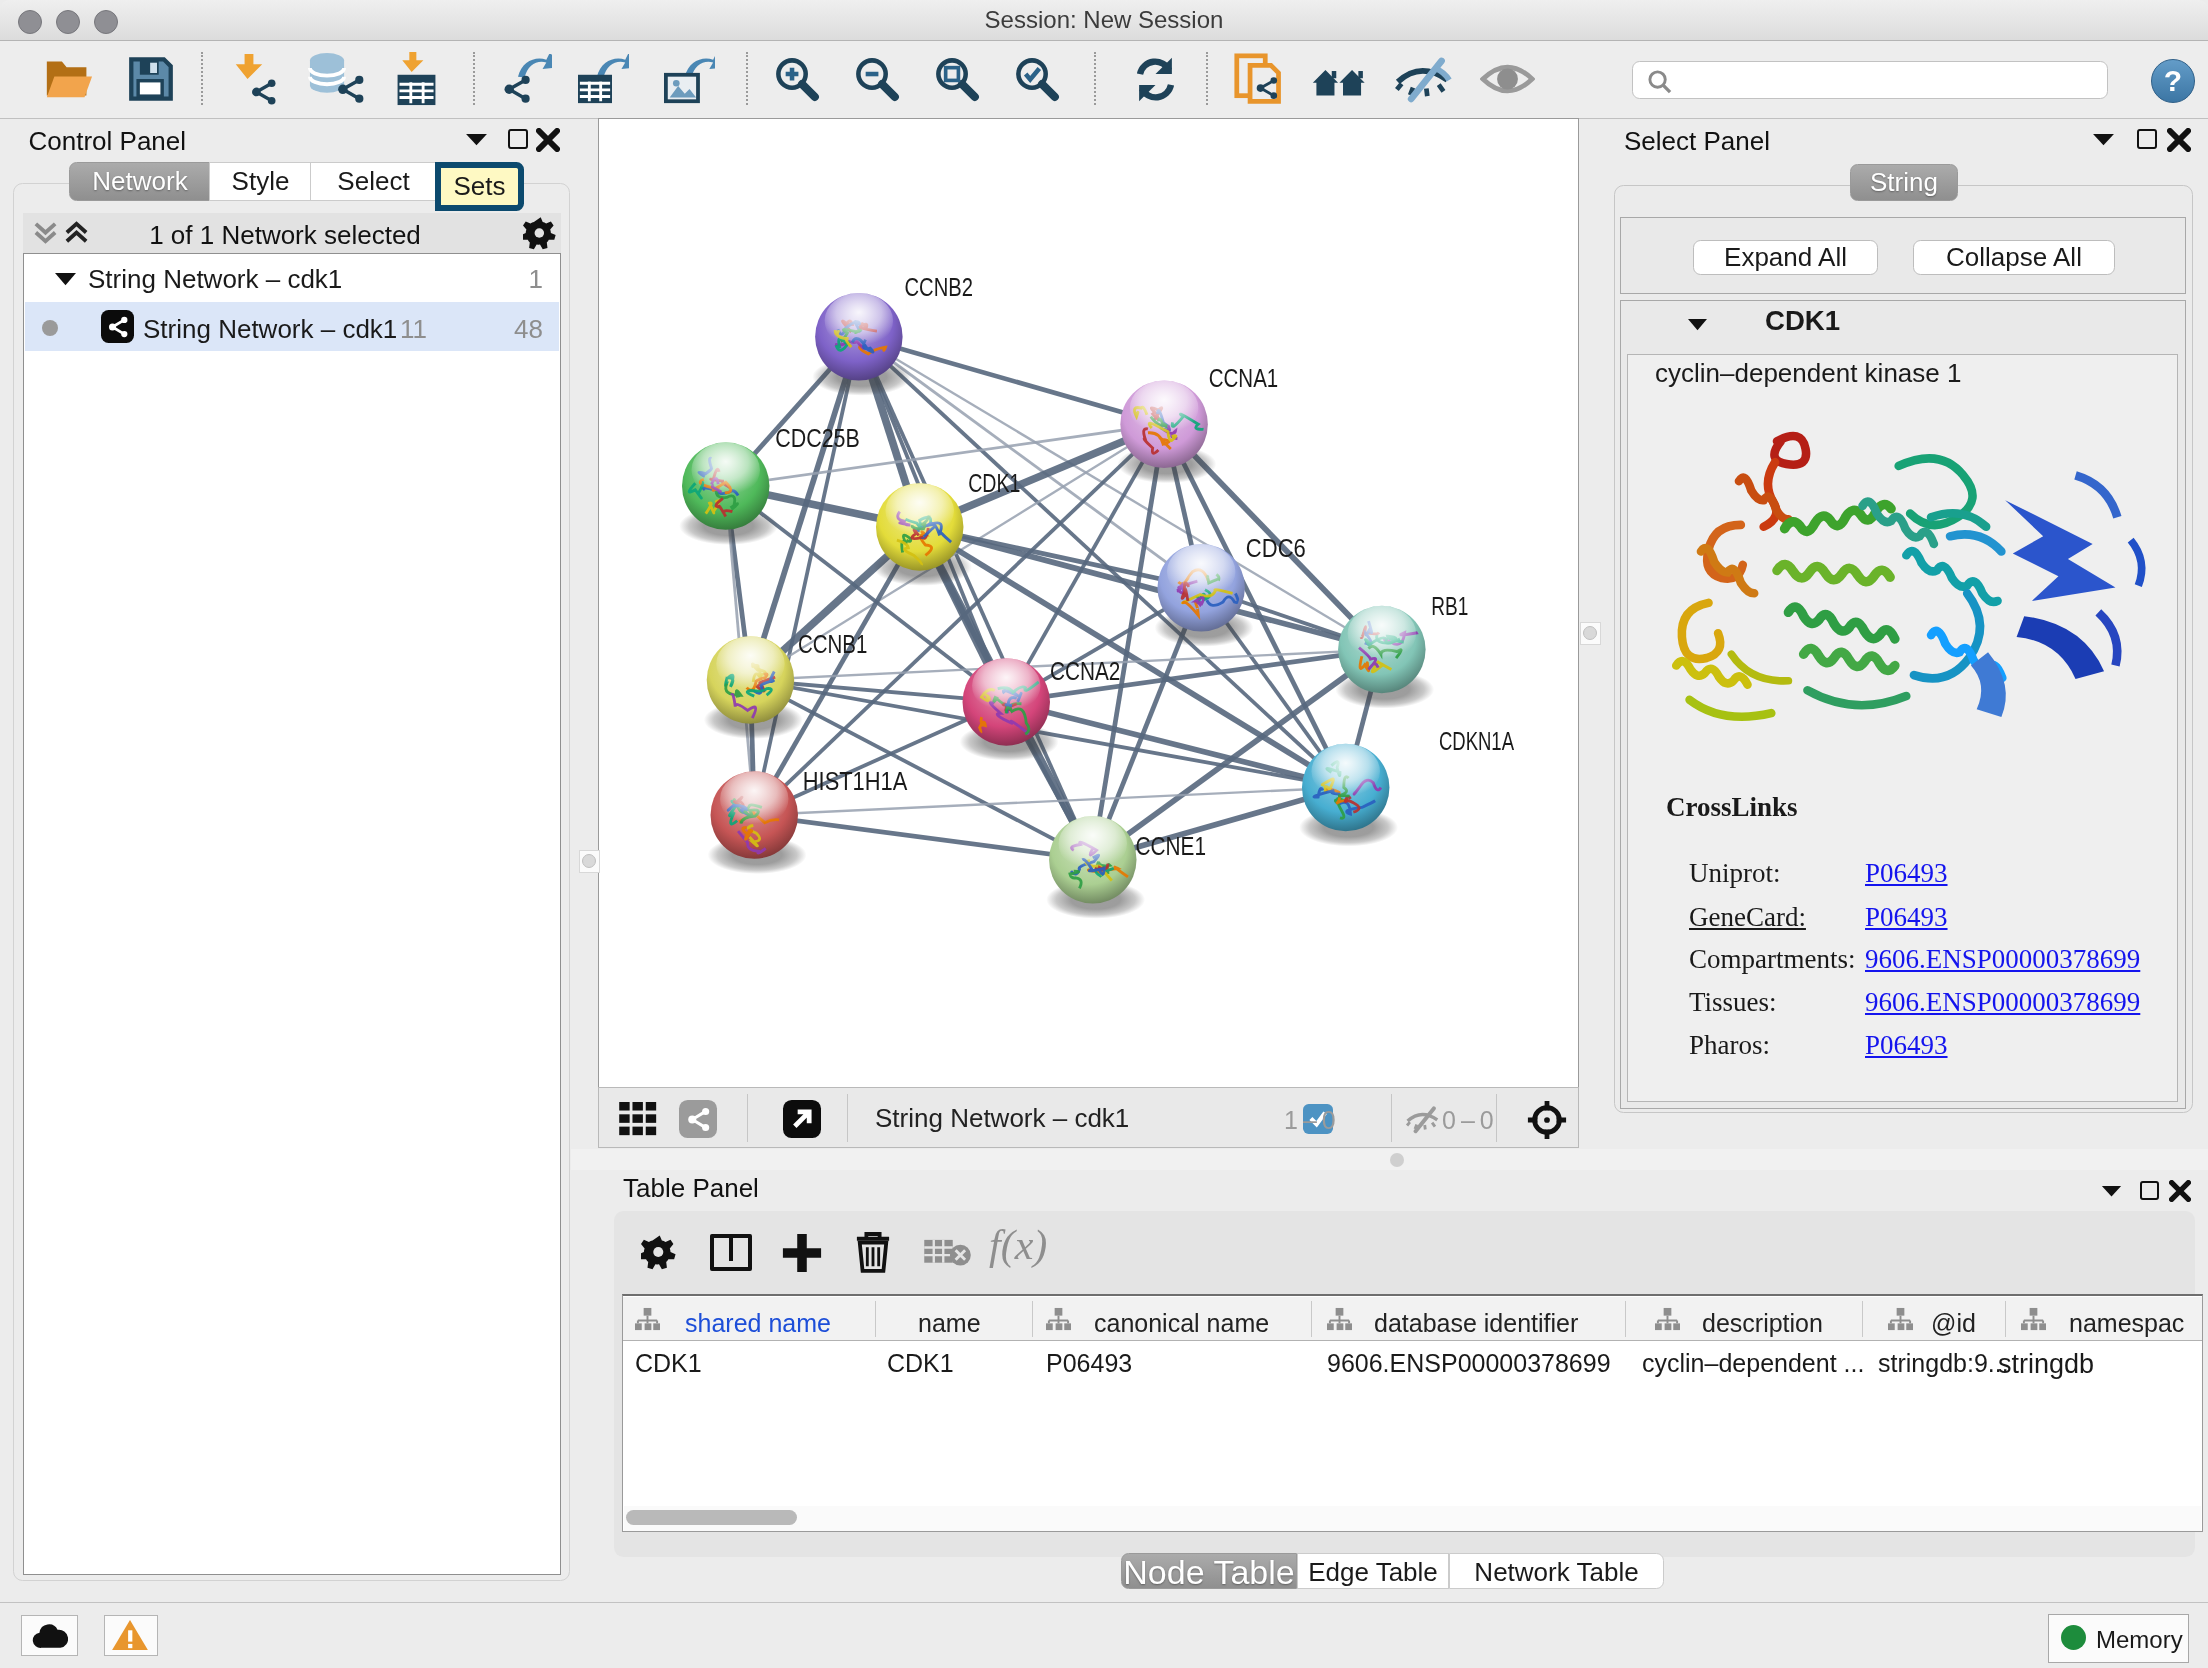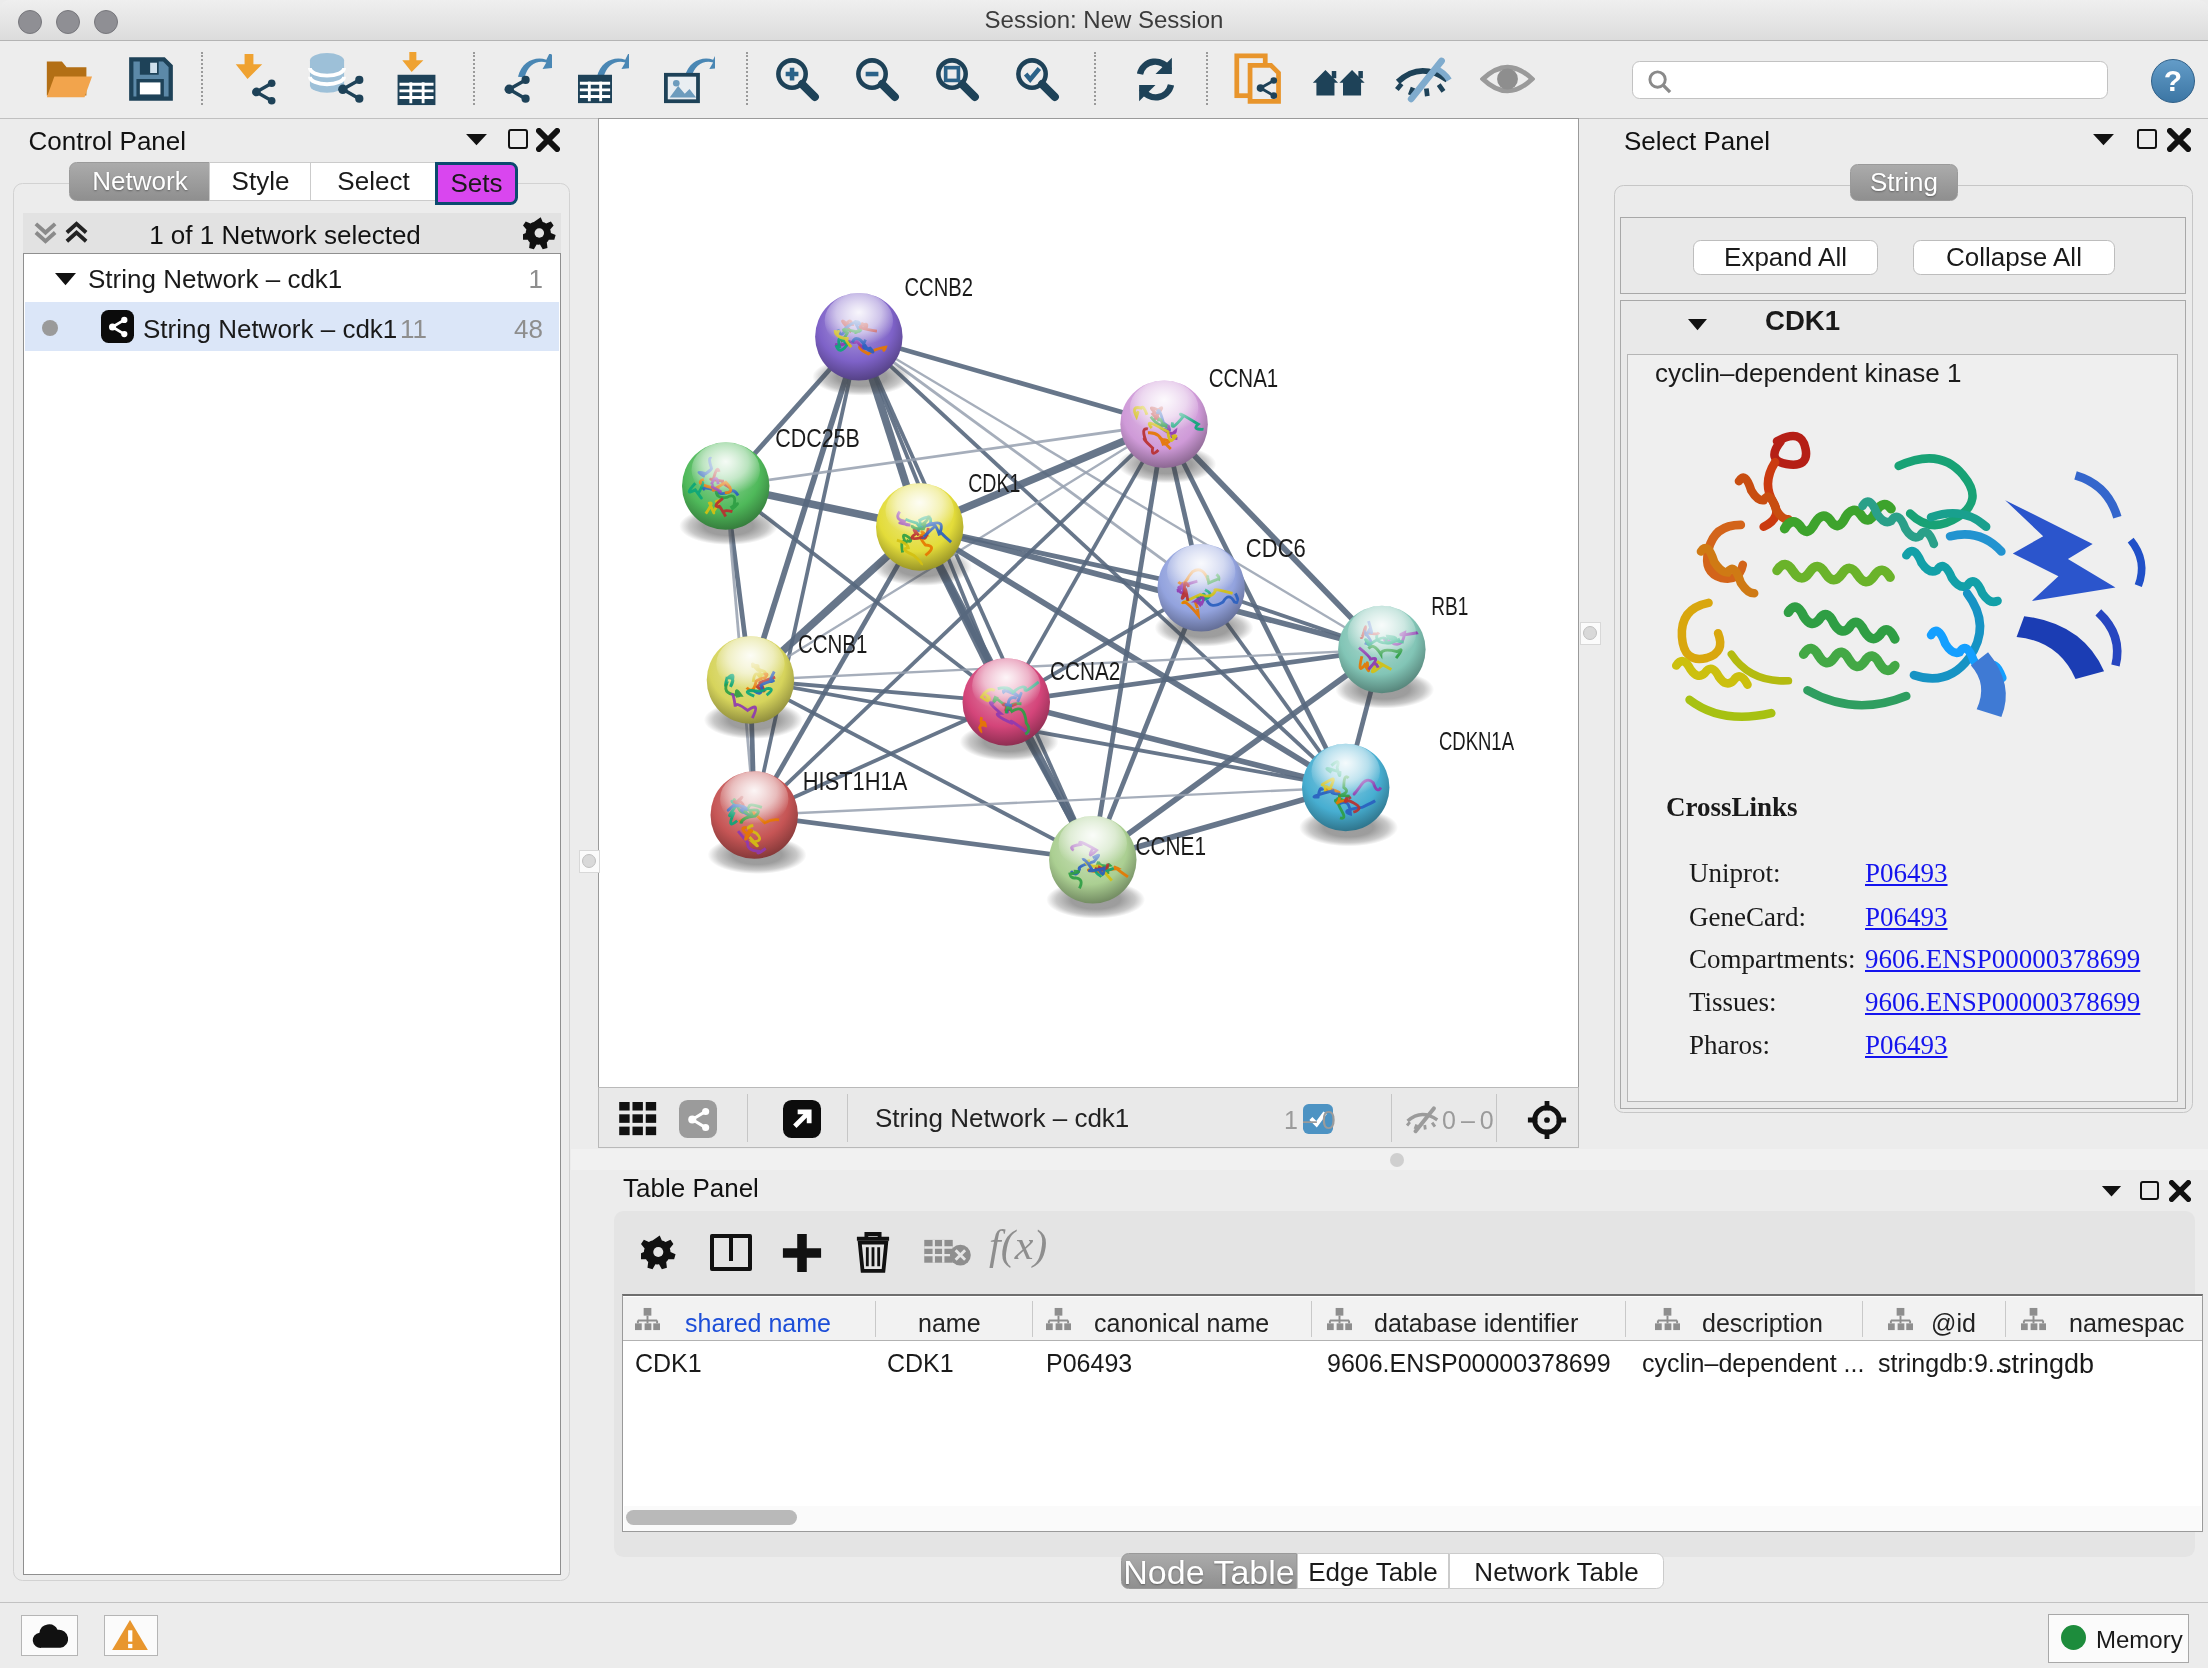--- a/index.html
+++ b/index.html
@@ -163,21 +163,21 @@
     <path d="M1 1 h22 l-11 12 z" fill="#111"></path>
   </svg>
 <div class="abs" style="left:508px;top:129px;width:16px;height:16px;border:2.9px solid #111;border-radius:2.9px;"></div>
 <svg class="abs" style="left:536px;top:128px" width="24" height="24" viewBox="0 0 25 25">
     <path d="M3 3 L22 22 M22 3 L3 22" stroke="#111" stroke-width="6" stroke-linecap="round"></path>
   </svg>
 <div class="abs" style="left:13.3px;top:183px;width:555px;height:1396px;background:#ececec;border:1px solid #d2d2d2;border-radius:9.5px;"></div>
 <div class="abs" style="left:69px;top:162px;width:140px;height:37px;background:linear-gradient(#ababab,#8f8f8f);border:1px solid #9a9a9a;border-radius:7.6px 0 0 7.6px;color:#fff;text-align:center;line-height:37px;font-size:26px;text-shadow:0 1px 1.9px rgba(0,0,0,.35);">Network</div>
 <div class="abs" style="left:209px;top:162px;width:101px;height:37px;background:#fff;border:1px solid #cbcbcb;text-align:center;line-height:37px;font-size:26px;">Style</div>
 <div class="abs" style="left:310px;top:162px;width:125px;height:37px;background:#fff;border:1px solid #cbcbcb;text-align:center;line-height:37px;font-size:26px;">Select</div>
-<div class="abs" style="left:435px;top:162px;width:77px;height:37px;background:#d946ef;border:3px solid #0c4a6e;border-radius:0 7.6px 7.6px 0;text-align:center;line-height:37px;font-size:26px;">Sets</div>
+<div class="abs" style="left:435px;top:162px;width:77px;height:37px;background:#fef9c3;border:6px solid #0c4a6e;border-radius:0 7.6px 7.6px 0;text-align:center;line-height:37px;font-size:26px;">Sets</div>
 <div class="abs" style="left:23px;top:213px;width:538px;height:40px;background:#e2e2e2;"></div>
 <svg class="abs" style="left:32px;top:220px" width="27" height="27" viewBox="0 0 28 28">
     <path d="M4 4 l10 9 l10 -9 M4 13 l10 9 l10 -9" fill="none" stroke="#8a8a8a" stroke-width="4"></path>
   </svg>
 <svg class="abs" style="left:63px;top:220px" width="27" height="27" viewBox="0 0 28 28">
     <path d="M4 13 l10 -9 l10 9 M4 22 l10 -9 l10 9" fill="none" stroke="#222" stroke-width="4"></path>
   </svg>
 <div class="abs" style="left:95px;top:220px;width:380px;text-align:center;font-size:26px;color:#111;">1 of 1 Network selected</div>
 <svg class="abs" style="left:523px;top:216px" width="34" height="34" viewBox="0 0 46 50">
     <path d="M24 2 l3 7 a16 16 0 0 1 5 2 l7-3 4 6 -5 6 a16 16 0 0 1 1 5 l7 3 -2 7 -8 0 a16 16 0 0 1 -3 4 l1 8 -7 2 -4-7 a16 16 0 0 1 -5 0 l-4 7 -7-2 1-8 a16 16 0 0 1 -3-4 l-8 0 -2-7 7-3 a16 16 0 0 1 1-5 l-5-6 4-6 7 3 a16 16 0 0 1 5-2 z" fill="#111"></path>
@@ -627,21 +627,21 @@
     <path d="M408 78 L500 124 L474 140 L524 170 L436 184 L464 158 L416 134 L448 116 Z" fill="#2b55cc"></path>
     <path d="M428 200 q62 8 84 58 l-30 8 q-18 -40 -62 -44 Z" fill="#1b3db4"></path>
     <path d="M390 238 q28 34 14 68 l-26 -8 q12 -26 -6 -46 Z" fill="#3f7ad4"></path>
     <path d="M482 52 q34 10 44 44" fill="none" stroke="#3466cc" stroke-width="9"></path>
     <path d="M506 196 q26 24 18 56" fill="none" stroke="#2746c0" stroke-width="9"></path>
     <path d="M540 120 q18 22 8 48" fill="none" stroke="#2050c8" stroke-width="8"></path>
   </svg>
 <div class="abs" style="left:1666px;top:792px;font-family:'Liberation Serif',serif;font-size:27px;font-weight:bold;">CrossLinks</div>
 <div class="abs" style="left:1689px;top:858px;font-family:'Liberation Serif',serif;font-size:27px;">Uniprot:</div>
 <div class="abs" style="left:1865px;top:858px;font-family:'Liberation Serif',serif;font-size:27px;color:#1414ee;text-decoration:underline;">P06493</div>
-<div class="abs" style="left:1689px;top:902px;font-family:'Liberation Serif',serif;font-size:27px;">GeneCard:</div>
+<div class="abs" style="left:1689px;top:902px;font-family:'Liberation Serif',serif;font-size:27px;text-decoration:underline;">GeneCard:</div>
 <div class="abs" style="left:1865px;top:902px;font-family:'Liberation Serif',serif;font-size:27px;color:#1414ee;text-decoration:underline;">P06493</div>
 <div class="abs" style="left:1689px;top:944px;font-family:'Liberation Serif',serif;font-size:27px;">Compartments:</div>
 <div class="abs" style="left:1865px;top:944px;font-family:'Liberation Serif',serif;font-size:27px;color:#1414ee;text-decoration:underline;">9606.ENSP00000378699</div>
 <div class="abs" style="left:1689px;top:987px;font-family:'Liberation Serif',serif;font-size:27px;">Tissues:</div>
 <div class="abs" style="left:1865px;top:987px;font-family:'Liberation Serif',serif;font-size:27px;color:#1414ee;text-decoration:underline;">9606.ENSP00000378699</div>
 <div class="abs" style="left:1689px;top:1030px;font-family:'Liberation Serif',serif;font-size:27px;">Pharos:</div>
 <div class="abs" style="left:1865px;top:1030px;font-family:'Liberation Serif',serif;font-size:27px;color:#1414ee;text-decoration:underline;">P06493</div>
 <div class="abs ptxt" style="left:623px;top:1173px;">Table Panel</div>
 <svg class="abs" style="left:2101px;top:1185px" width="21" height="12.4" viewBox="0 0 24 14">
     <path d="M1 1 h22 l-11 12 z" fill="#111"></path>

